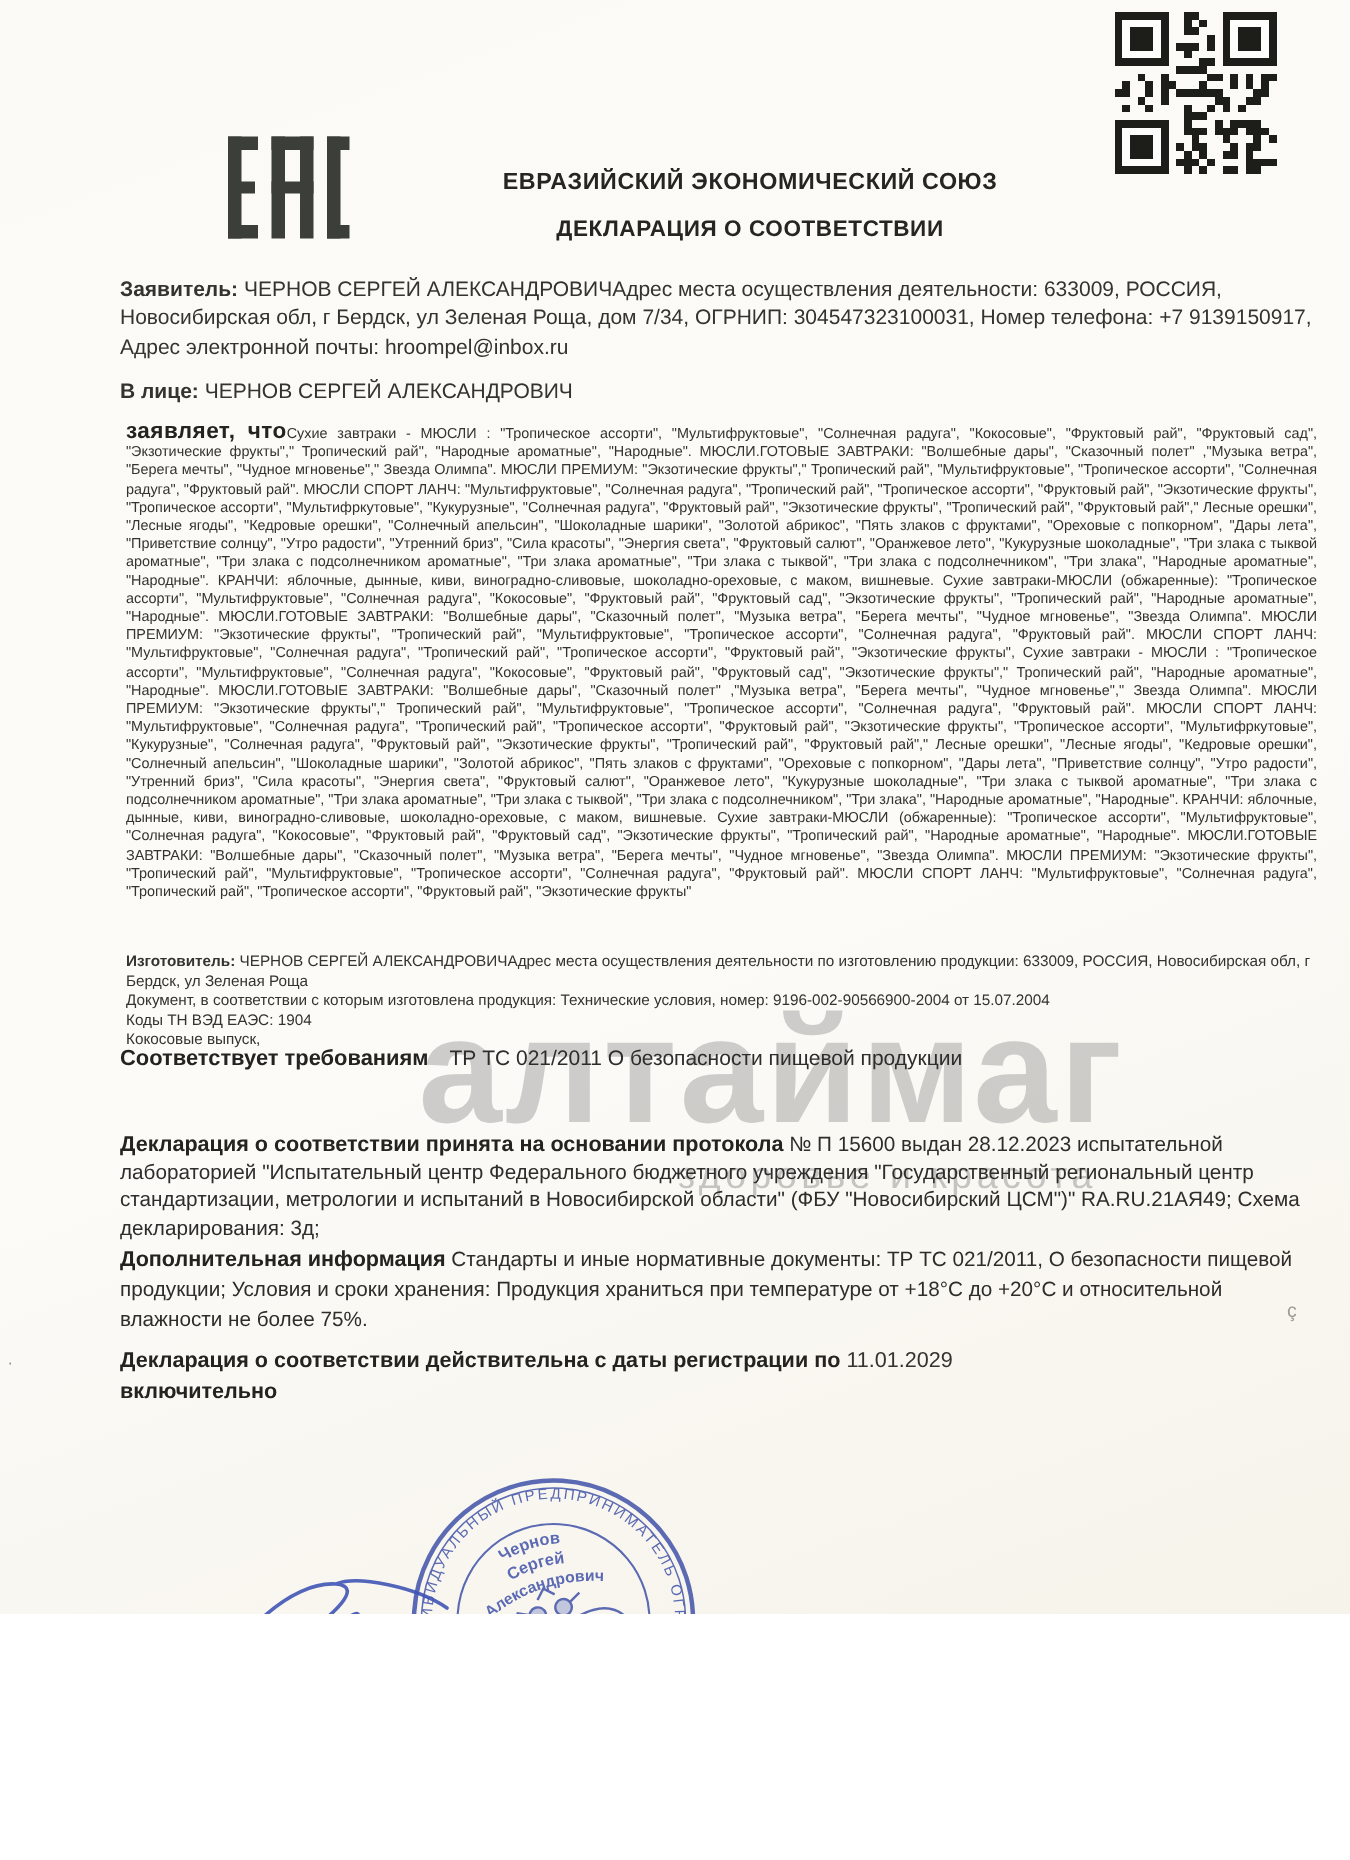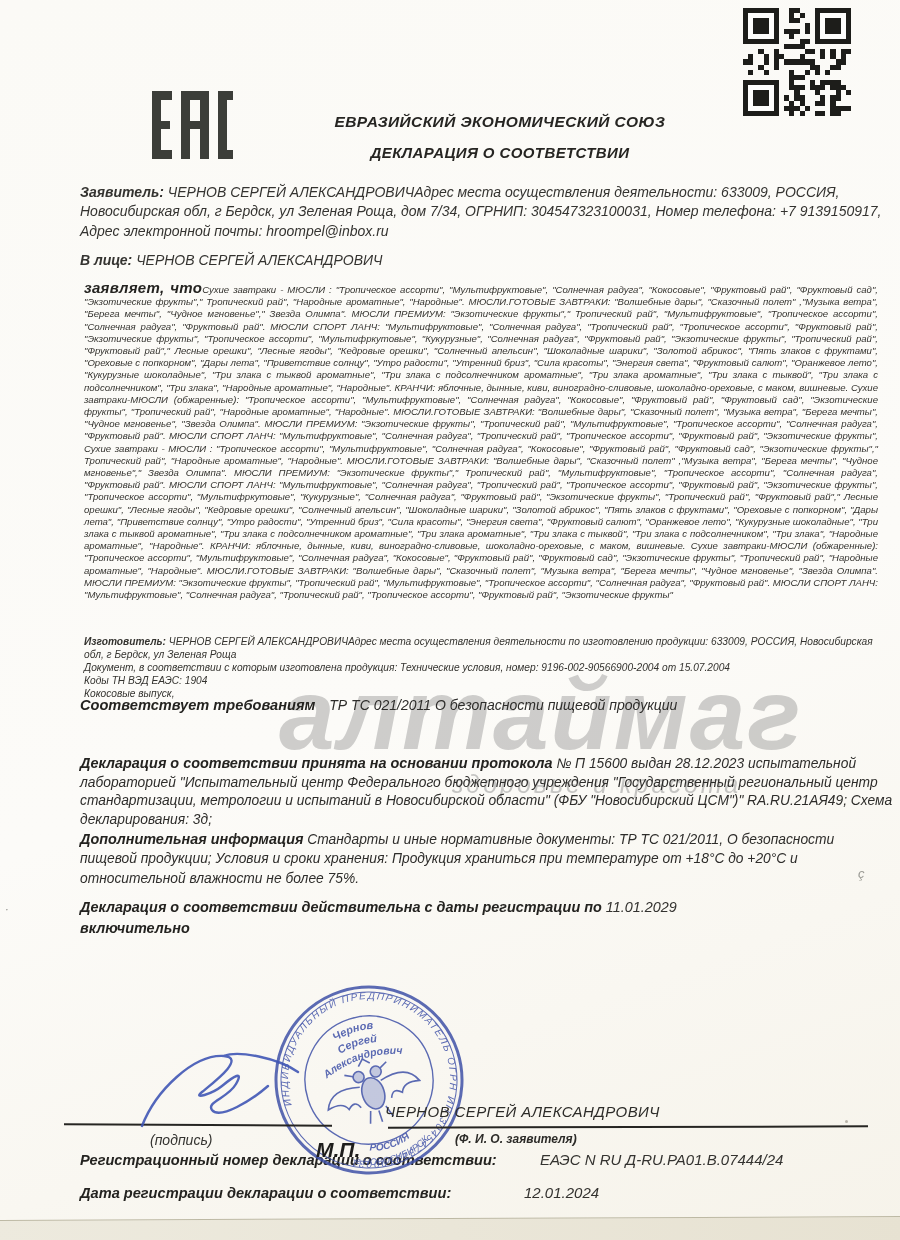--- a/index.html
+++ b/index.html
@@ -1,19 +1,19 @@
 <!DOCTYPE html>
 <html lang="ru"><head>
 <meta charset="utf-8">
 <style>
   html,body{margin:0;padding:0;}
   .page{
-    position:relative;width:900px;height:1240px;overflow:hidden;
+    position:relative;width:900px;height:1076px;overflow:hidden;
     background:linear-gradient(160deg,#fbfaf6 0%,#fcfbf8 55%,#f6f3ea 100%);
-    font-family:"Liberation Sans", sans-serif;color:#2e2d2b;font-style:italic;
+    font-family:"Liberation Sans", sans-serif;color:#2e2d2b;
   }
   .abs{position:absolute;}
   .center{text-align:center;}
   .b{font-weight:bold;}
   
   .title1{left:100px;top:113px;width:800px;font-size:15.5px;font-weight:bold;letter-spacing:.4px;color:#262522;}
   .title2{left:100px;top:144px;width:800px;font-size:15px;font-weight:bold;letter-spacing:.4px;color:#262522;}
   
   .para{font-size:14px;line-height:19.3px;color:#343330;}
   .applicant{left:80px;top:183px;width:808px;}

